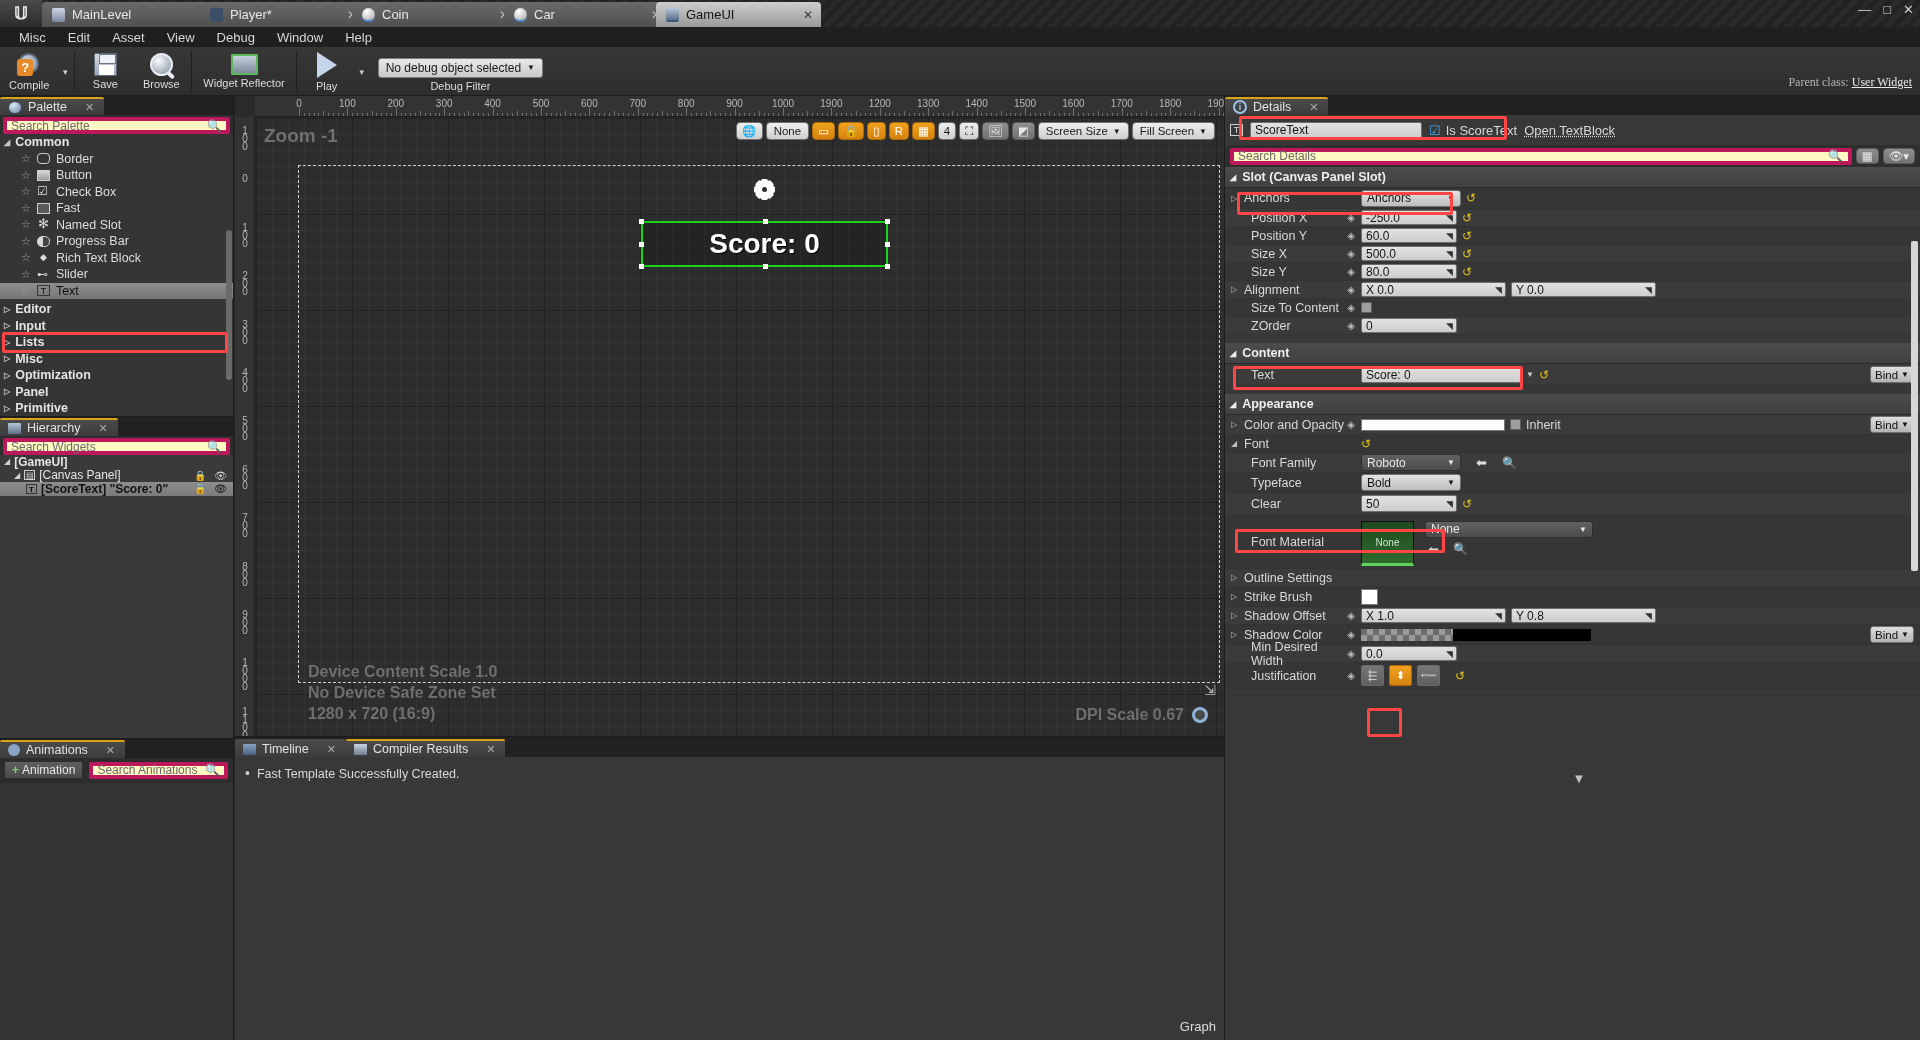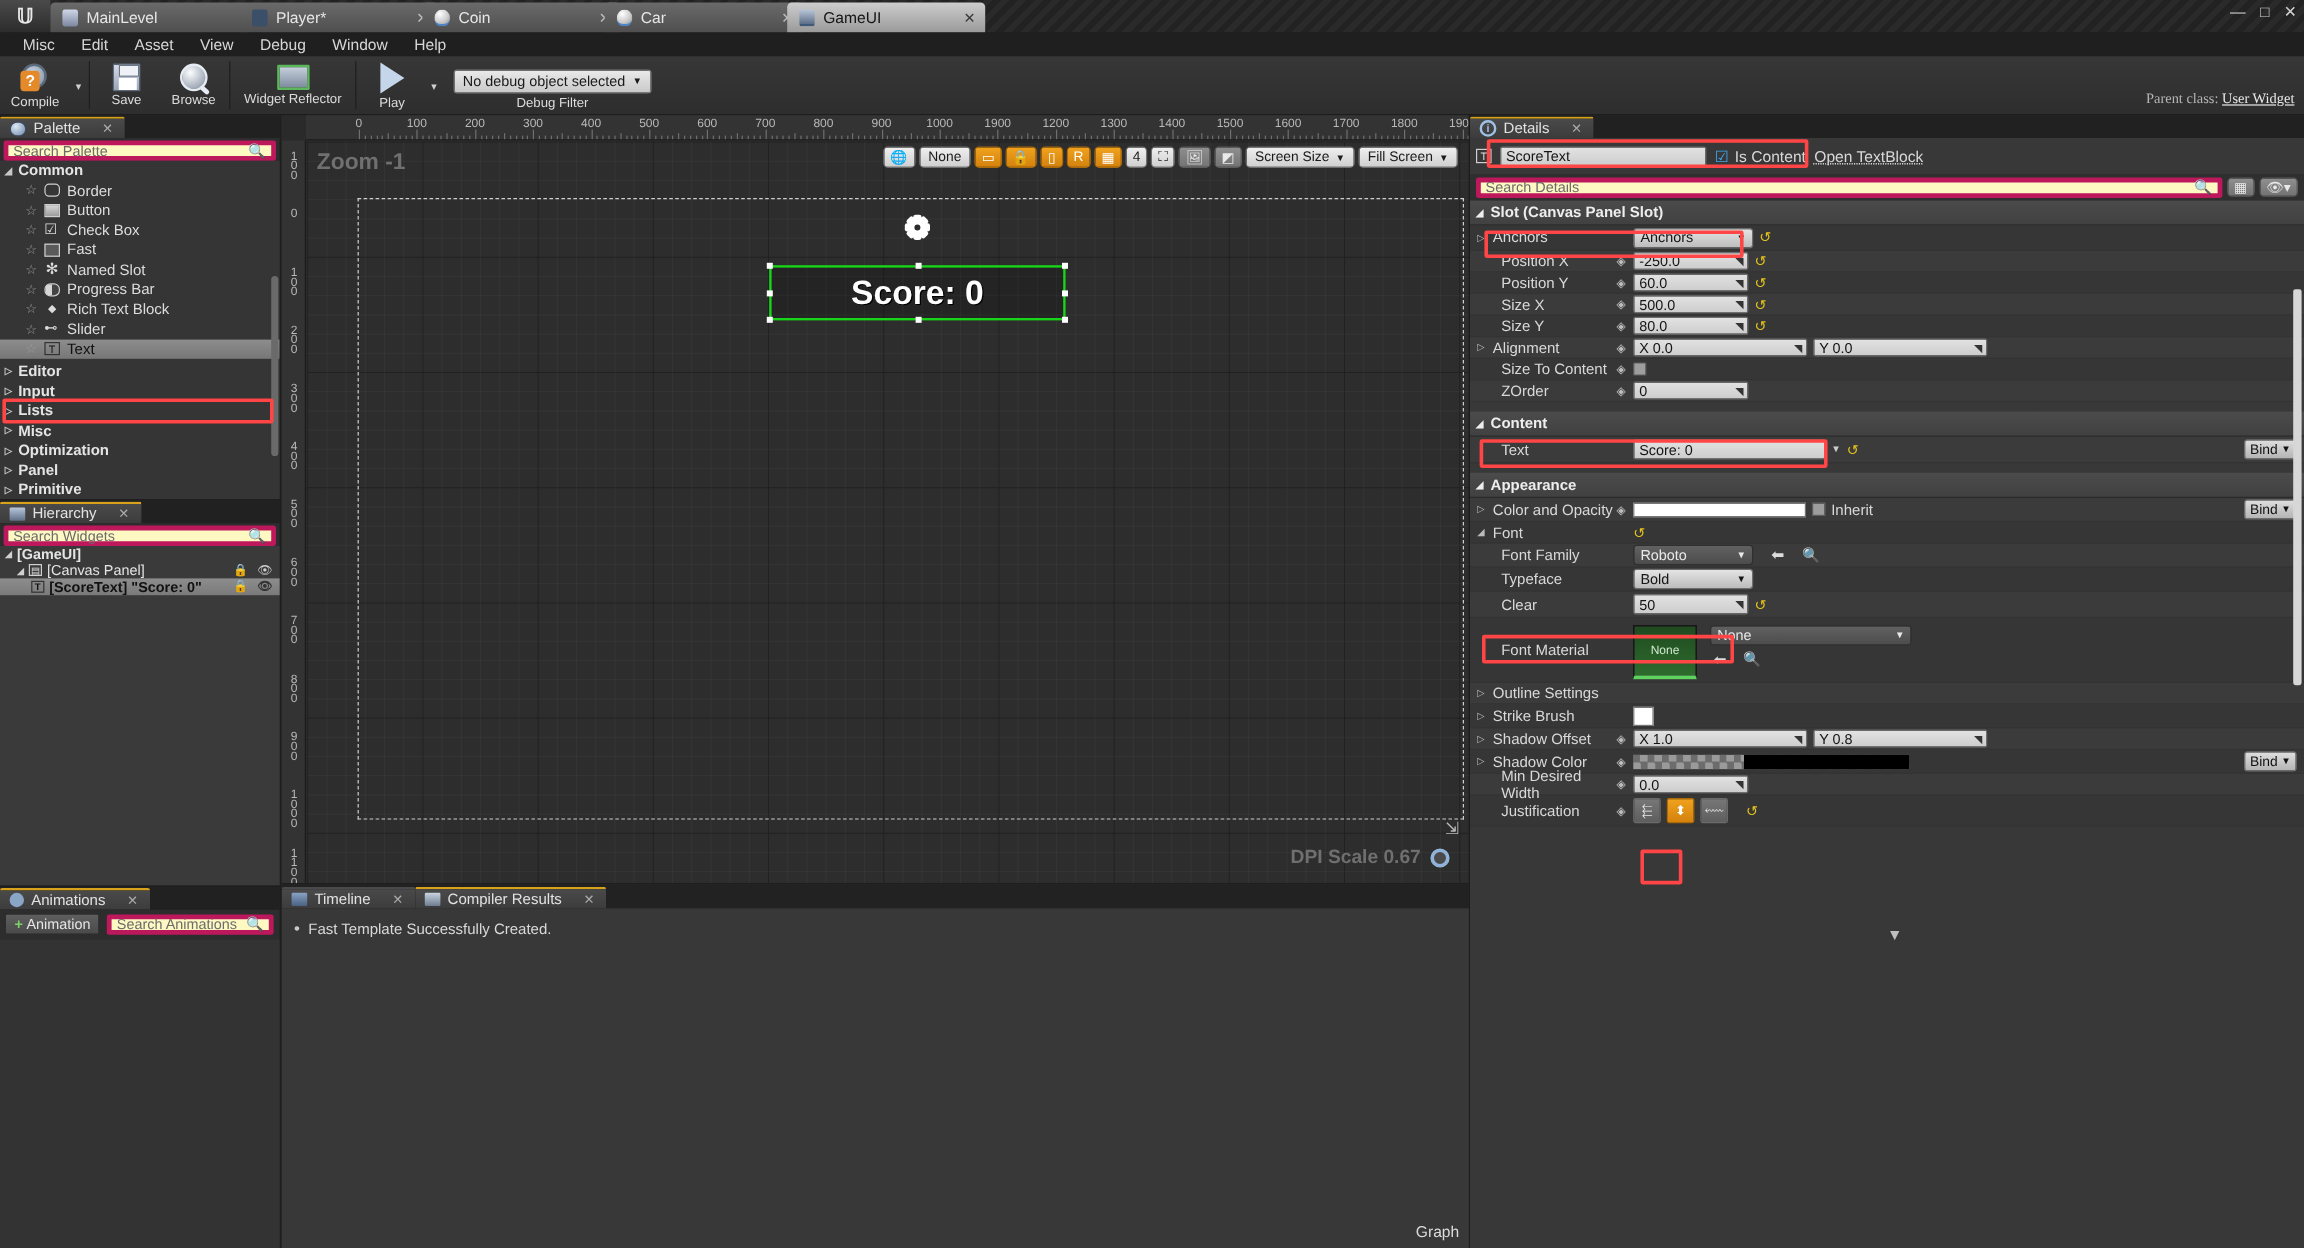--- a/index.html
+++ b/index.html
@@ -753,20 +753,25 @@
       <span class="handle" style="left:-4px;top:-4px"></span>
       <span class="handle" style="right:-4px;top:-4px"></span>
       <span class="handle" style="left:-4px;bottom:-4px"></span>
       <span class="handle" style="right:-4px;bottom:-4px"></span>
       <span class="handle" style="left:50%;top:-4px;margin-left:-2px"></span>
       <span class="handle" style="left:50%;bottom:-4px;margin-left:-2px"></span>
       <span class="handle" style="left:-4px;top:50%;margin-top:-2px"></span>
       <span class="handle" style="right:-4px;top:50%;margin-top:-2px"></span>
     </div>
 
+    <div id="dev-info">
+      <div>Device Content Scale 1.0</div>
+      <div>No Device Safe Zone Set</div>
+      <div>1280 x 720 (16:9)</div>
+    </div>
     <div id="dpi-info">DPI Scale 0.67</div>
     <div id="dpi-gear"></div>
     <div id="resize-grip">⇲</div>
   </div>
 
   <div id="canvas-toolbar">
     <div class="ctb">🌐</div>
     <div class="ctb wide">None</div>
     <div class="ctb orange">▭</div>
     <div class="ctb orange">🔒</div>
@@ -797,21 +802,21 @@
     </div>
   </div>
 
   <div id="det-head">
     <span class="w-ico w-text" style="width:13px;height:12px;font-size:9px;line-height:11px;">T</span>
     <div class="field" style="width:172px;height:17px;">
       <span>ScoreText</span>
     </div>
     <span style="display:flex;align-items:center;gap:5px;">
       <span style="color:#3fa7ee;font-size:13px;">☑</span>
-      <span>Is Content</span>
+      <span>Is ScoreText</span>
     </span>
     <span style="text-decoration:underline dotted;">Open TextBlock</span>
   </div>
 
   <div id="det-search">
     <div class="searchbox" style="flex:1;">
       <span>Search Details</span>
       <span class="mag">🔍</span>
     </div>
     <span class="ctb grey" style="height:16px">▦</span>

